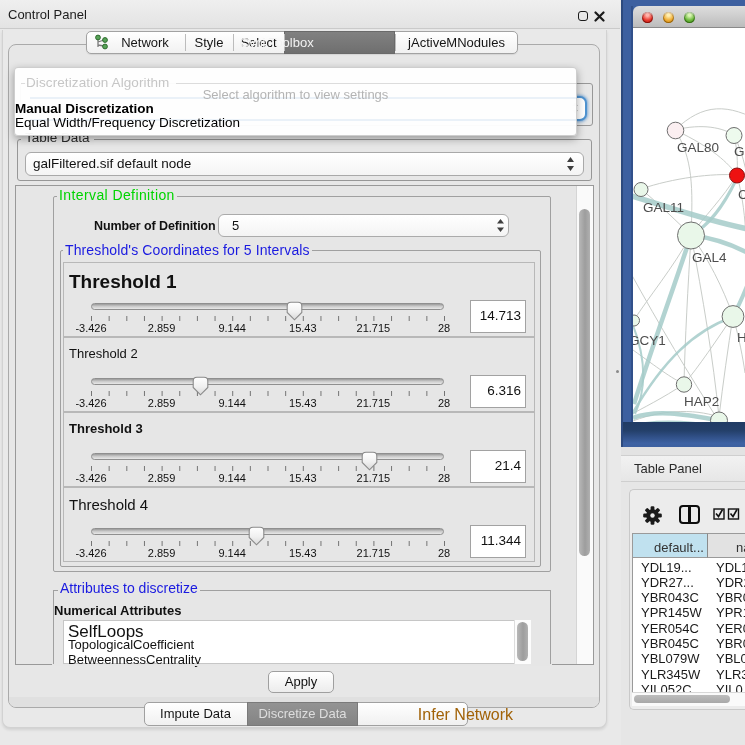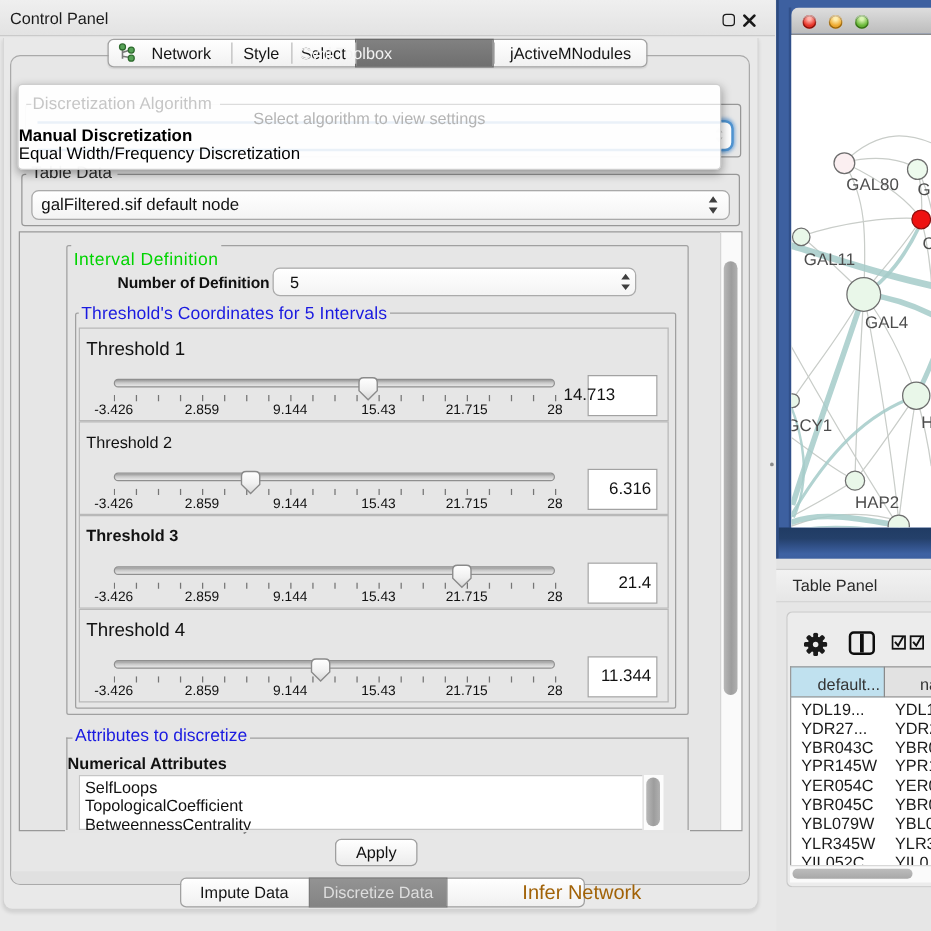--- a/index.html
+++ b/index.html
@@ -53,31 +53,31 @@
 <div class="lbl" style="left:21px;top:130px;font-size:13.5px;color:#2a2a2a;background:#e6e6e6;padding:0 4px">Table Data</div>
 <div class="ab" style="left:25px;top:152px;width:559px;height:24px;background:linear-gradient(#ffffff,#f4f4f4);border:1px solid #a9a9a9;border-radius:6px"></div>
 <div class="lbl" style="left:33px;top:156px;font-size:13.5px;color:#111">galFiltered.sif default node</div>
 <svg class="ab" style="left:566px;top:156px" width="9" height="16" viewBox="0 0 9 16">
     <path d="M4.5 1 L8 6 L1 6 Z M4.5 15 L8 10 L1 10 Z" fill="#3f3f3f"></path>
   </svg>
 <div class="ab" style="left:15px;top:185px;width:579px;height:480px;border:1px solid #999;background:#e6e6e6"></div>
 <div class="ab" style="left:576px;top:186px;width:17px;height:478px;background:#fafafa;border-left:1px solid #d5d5d5"></div>
 <div class="ab" style="left:579px;top:209px;width:11px;height:347px;background:linear-gradient(90deg,#b8b8b8,#9d9d9d 55%,#b0b0b0);border-radius:6px"></div>
 <div class="ab" style="left:53px;top:196px;width:498px;height:376px;border:1px solid #a0a0a0;border-radius:2px"></div>
-<div class="lbl" style="left:57px;top:187px;font-size:14px;letter-spacing:0.4px;color:#00d400;background:#e6e6e6;padding:12px 2px">Interval Definition</div>
+<div class="lbl" style="left:57px;top:187px;font-size:14px;letter-spacing:0.4px;color:#00d400;background:#e6e6e6;padding:0 2px">Interval Definition</div>
 <div class="lbl" style="left:94px;top:219px;font-size:12.5px;letter-spacing:-0.1px;font-weight:bold;color:#111">Number of Definition</div>
 <div class="ab" style="left:218px;top:214px;width:291px;height:23px;background:linear-gradient(#ffffff,#f4f4f4);border:1px solid #ababab;border-radius:6px"></div>
 <div class="lbl" style="left:232px;top:218px;font-size:13px;color:#111">5</div>
 <svg class="ab" style="left:496px;top:218px" width="9" height="15" viewBox="0 0 9 15">
     <path d="M4.5 1 L8 5.5 L1 5.5 Z M4.5 14 L8 9.5 L1 9.5 Z" fill="#3f3f3f"></path>
   </svg>
 <div class="ab" style="left:60px;top:250px;width:481px;height:317px;border:1px solid #a0a0a0;border-radius:2px"></div>
 <div class="lbl" style="left:63px;top:242px;font-size:14px;letter-spacing:0.12px;color:#1a1ae0;background:#e6e6e6;padding:0 2px">Threshold's Coordinates for 5 Intervals</div>
 <div class="ab" style="left:63px;top:262px;width:472px;height:75px;border:1px solid #b8b8b8;background:#e6e6e6"></div>
-<div class="lbl" style="left:69px;top:271px;font-size:15px;font-weight:normal;color:#111">Threshold 1</div>
+<div class="lbl" style="left:69px;top:271px;font-size:19px;font-weight:bold;color:#111">Threshold 1</div>
 <div class="ab" style="left:91px;top:303px;width:353px;height:7px;border-radius:4px;border:1px solid #8f8f8f;background:linear-gradient(#9a9a9a,#c9c9c9 45%,#e8e8e8)"></div>
 <svg class="ab" style="left:91px;top:316px" width="355" height="6" viewBox="0 0 355 6">
     <rect x="0.00" y="0" width="1" height="5" fill="#757575"></rect>
     <rect x="17.65" y="0" width="1" height="5" fill="#757575"></rect>
     <rect x="35.30" y="0" width="1" height="5" fill="#757575"></rect>
     <rect x="52.95" y="0" width="1" height="5" fill="#757575"></rect>
     <rect x="70.60" y="0" width="1" height="5" fill="#757575"></rect>
     <rect x="88.25" y="0" width="1" height="5" fill="#757575"></rect>
     <rect x="105.90" y="0" width="1" height="5" fill="#757575"></rect>
     <rect x="123.55" y="0" width="1" height="5" fill="#757575"></rect>
@@ -98,21 +98,21 @@
 <div class="lbl" style="left:61.0px;top:322px;width:60px;text-align:center;font-size:11px;color:#111">-3.426</div>
 <div class="lbl" style="left:131.6px;top:322px;width:60px;text-align:center;font-size:11px;color:#111">2.859</div>
 <div class="lbl" style="left:202.2px;top:322px;width:60px;text-align:center;font-size:11px;color:#111">9.144</div>
 <div class="lbl" style="left:272.8px;top:322px;width:60px;text-align:center;font-size:11px;color:#111">15.43</div>
 <div class="lbl" style="left:343.4px;top:322px;width:60px;text-align:center;font-size:11px;color:#111">21.715</div>
 <div class="lbl" style="left:414.0px;top:322px;width:60px;text-align:center;font-size:11px;color:#111">28</div>
 <svg class="ab" style="left:286.3px;top:301px" width="17" height="20" viewBox="0 0 17 20">
     <path d="M 1.2 5 Q 1.2 1.2 5 1.2 L 12 1.2 Q 15.8 1.2 15.8 5 L 15.8 11.5 L 8.5 18.8 L 1.2 11.5 Z" fill="url(#thg)" stroke="#8a8a8a" stroke-width="1.1"></path>
   </svg>
 <div class="ab" style="left:470px;top:300px;width:56px;height:33px;background:#fff;border:1px solid #a2a2a2"></div>
-<div class="lbl" style="left:446px;top:308px;width:51px;text-align:center;font-size:13.5px;color:#111">14.713</div>
+<div class="lbl" style="left:470px;top:308px;width:51px;text-align:right;font-size:13.5px;color:#111">14.713</div>
 <div class="ab" style="left:63px;top:337px;width:472px;height:75px;border:1px solid #b8b8b8;background:#e6e6e6"></div>
 <div class="lbl" style="left:69px;top:346px;font-size:13px;font-weight:normal;color:#111">Threshold 2</div>
 <div class="ab" style="left:91px;top:378px;width:353px;height:7px;border-radius:4px;border:1px solid #8f8f8f;background:linear-gradient(#9a9a9a,#c9c9c9 45%,#e8e8e8)"></div>
 <svg class="ab" style="left:91px;top:391px" width="355" height="6" viewBox="0 0 355 6">
     <rect x="0.00" y="0" width="1" height="5" fill="#757575"></rect>
     <rect x="17.65" y="0" width="1" height="5" fill="#757575"></rect>
     <rect x="35.30" y="0" width="1" height="5" fill="#757575"></rect>
     <rect x="52.95" y="0" width="1" height="5" fill="#757575"></rect>
     <rect x="70.60" y="0" width="1" height="5" fill="#757575"></rect>
     <rect x="88.25" y="0" width="1" height="5" fill="#757575"></rect>
@@ -214,21 +214,21 @@
 <div class="lbl" style="left:414.0px;top:547px;width:60px;text-align:center;font-size:11px;color:#111">28</div>
 <svg class="ab" style="left:248.4px;top:526px" width="17" height="20" viewBox="0 0 17 20">
     <path d="M 1.2 5 Q 1.2 1.2 5 1.2 L 12 1.2 Q 15.8 1.2 15.8 5 L 15.8 11.5 L 8.5 18.8 L 1.2 11.5 Z" fill="url(#thg)" stroke="#8a8a8a" stroke-width="1.1"></path>
   </svg>
 <div class="ab" style="left:470px;top:525px;width:56px;height:33px;background:#fff;border:1px solid #a2a2a2"></div>
 <div class="lbl" style="left:470px;top:533px;width:51px;text-align:right;font-size:13.5px;color:#111">11.344</div>
 <div class="ab" style="left:53px;top:590px;width:498px;height:74px;border:1px solid #a0a0a0;border-bottom:none"></div>
 <div class="lbl" style="left:58px;top:580px;font-size:14px;color:#1a1ae0;background:#e6e6e6;padding:0 2px">Attributes to discretize</div>
 <div class="lbl" style="left:54px;top:603px;font-size:13px;font-weight:bold;color:#111">Numerical Attributes</div>
 <div class="ab" style="left:63px;top:620px;width:468px;height:44px;background:#fff;border:1px solid #c6c6c6"></div>
-<div class="lbl" style="left:68px;top:622px;font-size:13px;color:#111">SelfLoops</div>
+<div class="lbl" style="left:68px;top:622px;font-size:17px;color:#111">SelfLoops</div>
 <div class="lbl" style="left:68px;top:637px;font-size:13px;color:#111">TopologicalCoefficient</div>
 <div class="lbl" style="left:68px;top:652px;font-size:13px;color:#111">BetweennessCentrality</div>
 <div class="ab" style="left:514px;top:620px;width:17px;height:44px;background:#fcfcfc;border-left:1px solid #ddd"></div>
 <div class="ab" style="left:517px;top:622px;width:11px;height:39px;background:linear-gradient(90deg,#b8b8b8,#9d9d9d 55%,#b0b0b0);border-radius:6px"></div>
 <div class="ab" style="left:52px;top:664px;width:500px;height:2px;background:#e6e6e6"></div>
 <div class="ab" style="left:268px;top:671px;width:66px;height:22px;background:linear-gradient(#ffffff,#ececec);border:1px solid #9f9f9f;border-radius:5px"></div>
 <div class="lbl" style="left:268px;top:674px;width:66px;text-align:center;font-size:13px;color:#111">Apply</div>
 <div class="ab" style="left:144px;top:702px;width:324px;height:24px;background:linear-gradient(#ffffff,#f0f0f0);border:1px solid #a0a0a0;border-radius:5px"></div>
 <div class="ab" style="left:247px;top:702px;width:111px;height:24px;background:linear-gradient(#939393,#848484);border:1px solid #7a7a7a"></div>
 <div class="lbl" style="left:95.5px;top:706px;width:200px;text-align:center;font-size:13px;color:#151515">Impute Data</div>

